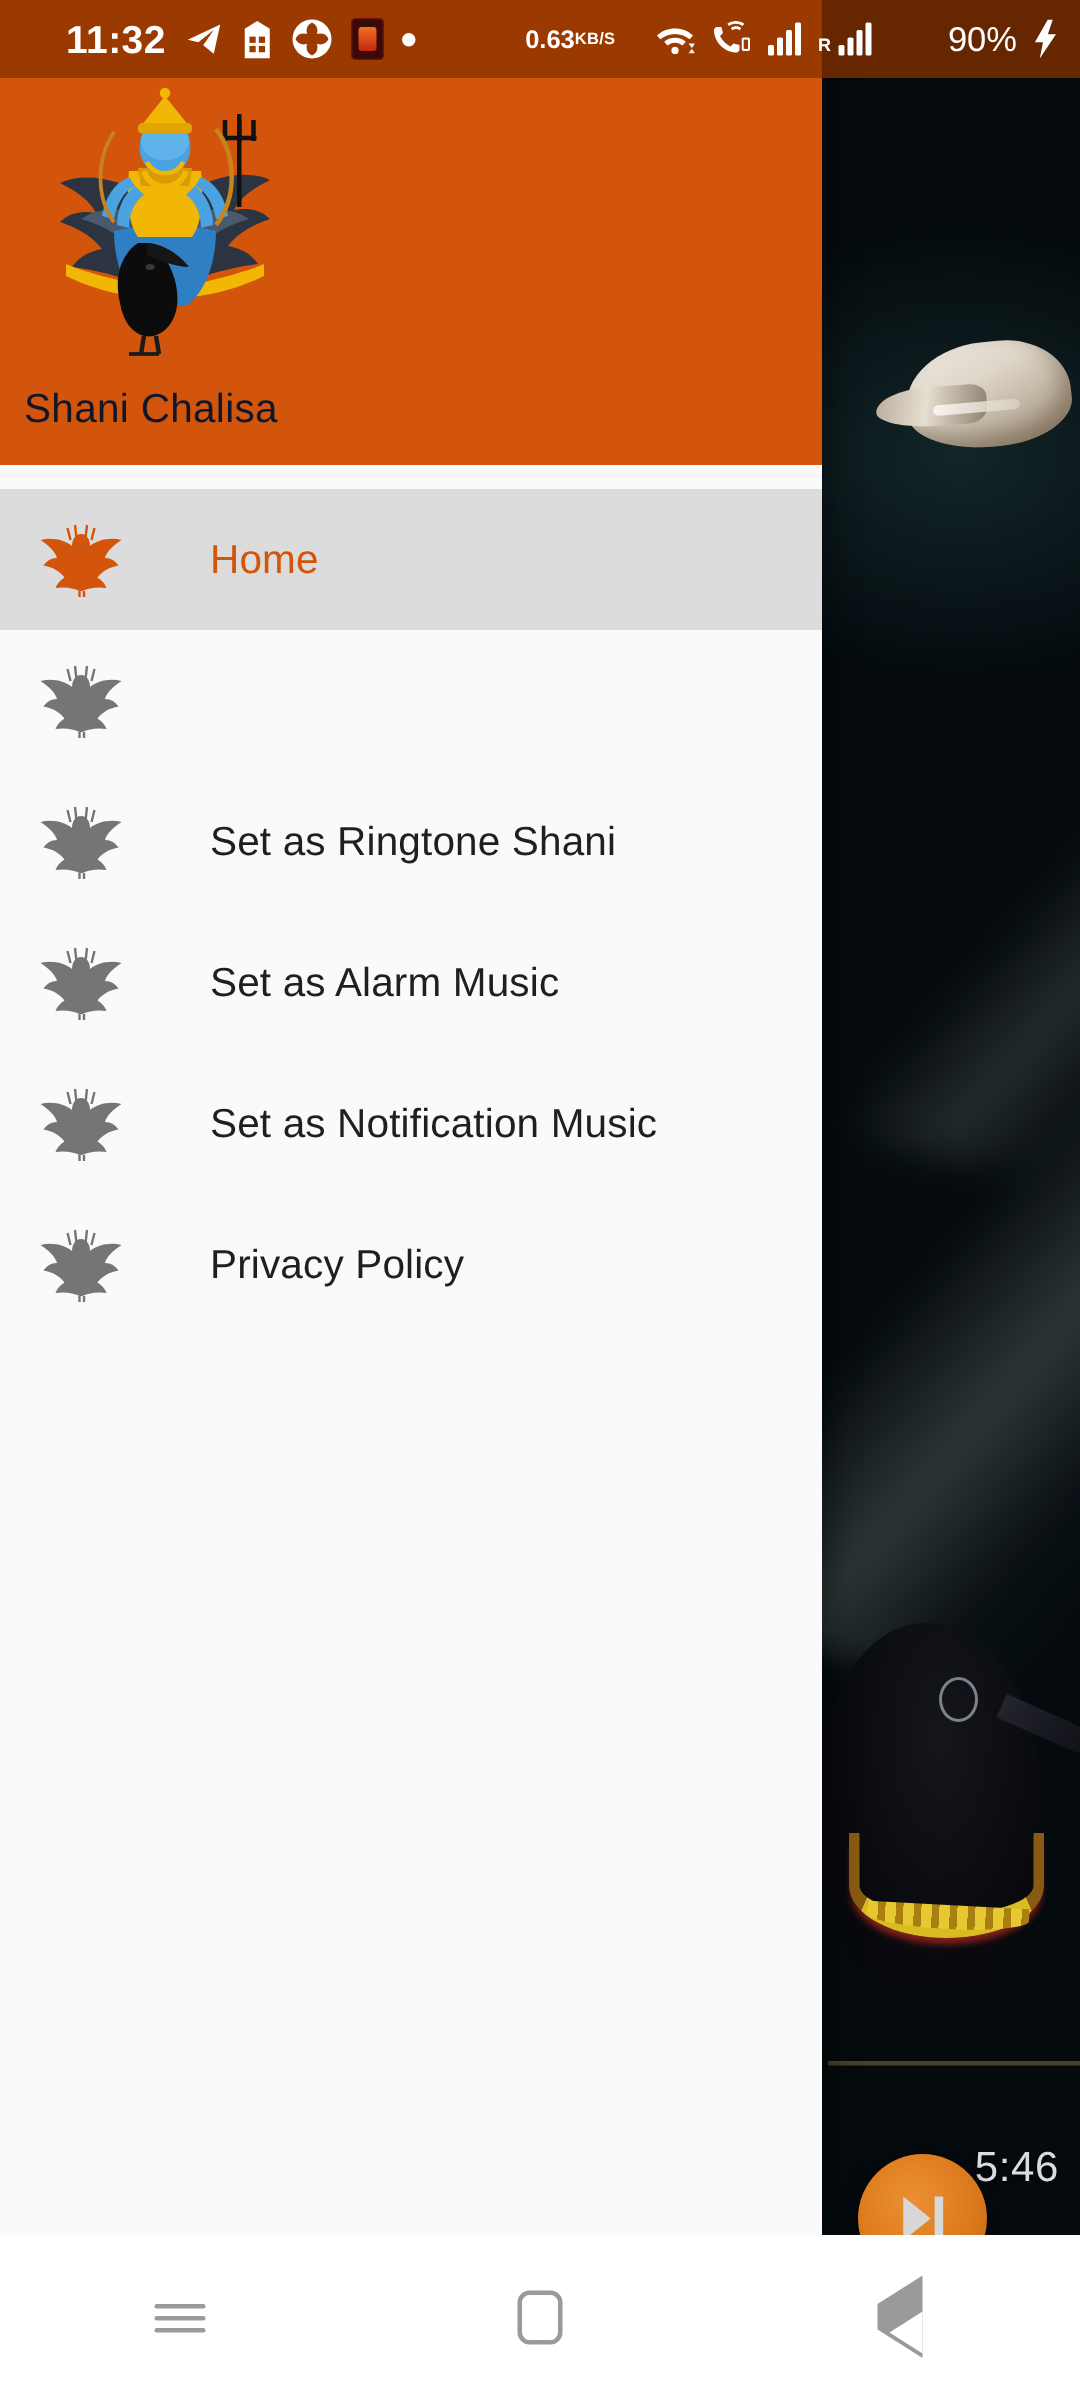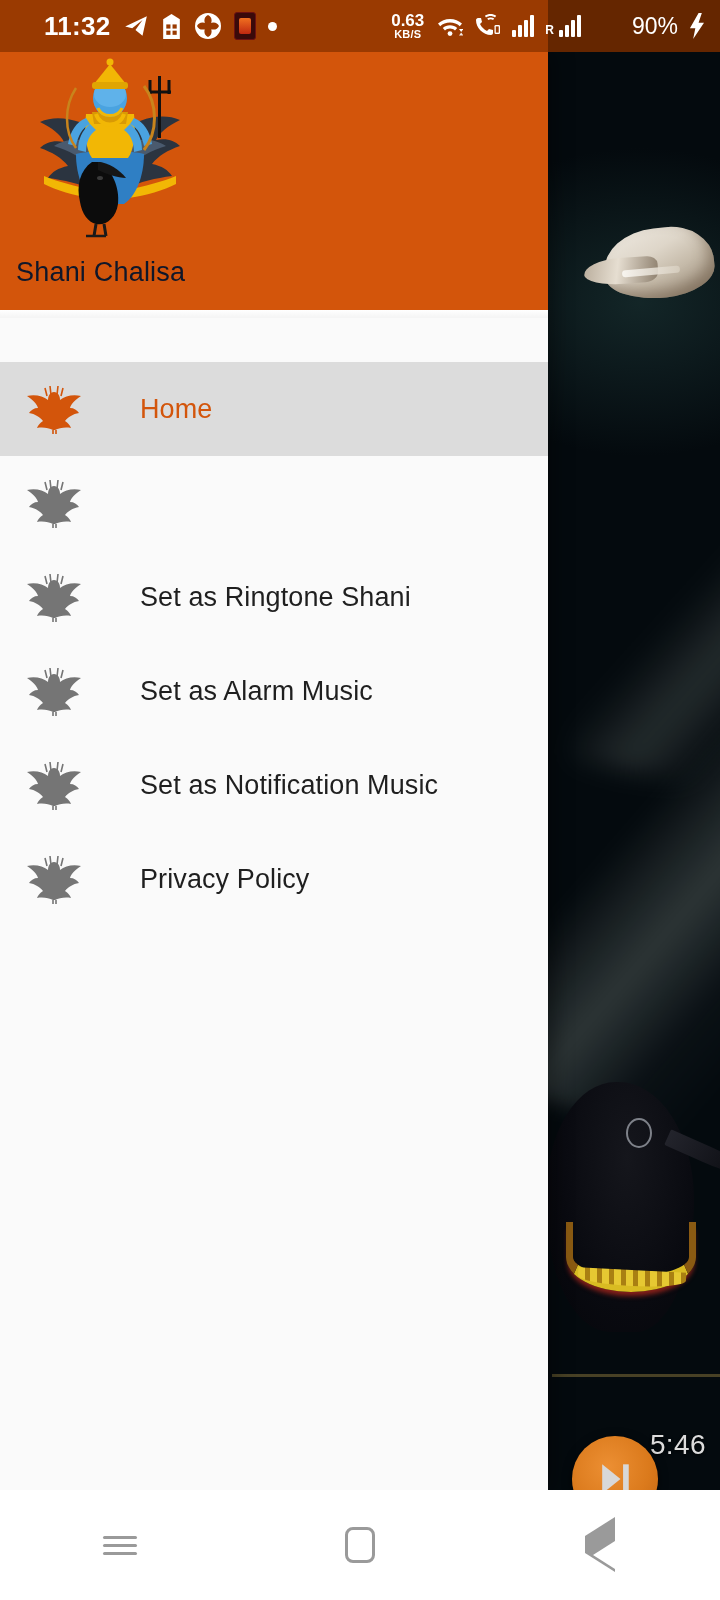--- a/index.html
+++ b/index.html
@@ -108,22 +108,22 @@
   }
   #status-bar .dim-right {
     position:absolute; right:0; top:0; width:172px; height:52px;
     background:rgba(0,0,0,.34);
   }
   .sb-left { display:flex; align-items:center; gap:12px; padding-left:44px; z-index:2; }
   .sb-right { position:absolute; right:14px; display:flex; align-items:center; gap:11px; z-index:2; }
   #status-clock { font-size:26px; font-weight:700; letter-spacing:.3px; }
   .sb-icon { display:flex; align-items:center; }
   #net-speed {
-    display:flex; flex-direction:column; align-items:center;
-    line-height:1; margin-right:2px;
+    display:flex; align-items:center;
+    line-height:1; margin-right:16px;
   }
   #net-speed .v { font-size:17px; font-weight:700; }
   #net-speed .u { font-size:11px; font-weight:700; letter-spacing:.2px; }
   #battery-percent { font-size:23px; font-weight:500;margin-left:40px; }
   .sig-bars { display:flex; align-items:flex-end; gap:2px; height:22px; }
   .sig-bars i { display:block; width:4px; background:#fff; border-radius:1px; }
   .roam-label { font-size:12px; font-weight:700; margin-right:2px; }
   .app-icon-red {
     width:22px; height:28px; background:#3a0a0a; border:1px solid #6c1111;
     border-radius:3px; display:flex; align-items:center; justify-content:center;
@@ -152,21 +152,21 @@
   
   .deity { position:absolute; left:14px; top:6px; width:180px; height:180px; }
   .deity svg { display:block; }
 
   
   #menu-list { padding-top:8px; }
   .menu-item {
     position:relative; display:flex; align-items:center;
     height:94px; padding-left:20px; cursor:pointer;
   }
-  .menu-item.selected { background:#dcdcdc;margin-top:36px; }
+  .menu-item.selected { background:#dcdcdc; }
   .menu-item .mi-icon {
     width:68px; display:flex; align-items:center; justify-content:center;
   }
   .menu-item .mi-icon svg { display:block; }
   .menu-item .mi-label {
     margin-left:52px; font-size:27px; color:#1f1f1f; letter-spacing:.1px;
   }
   .menu-item.selected .mi-label { color:#d3550b; }
 
   

